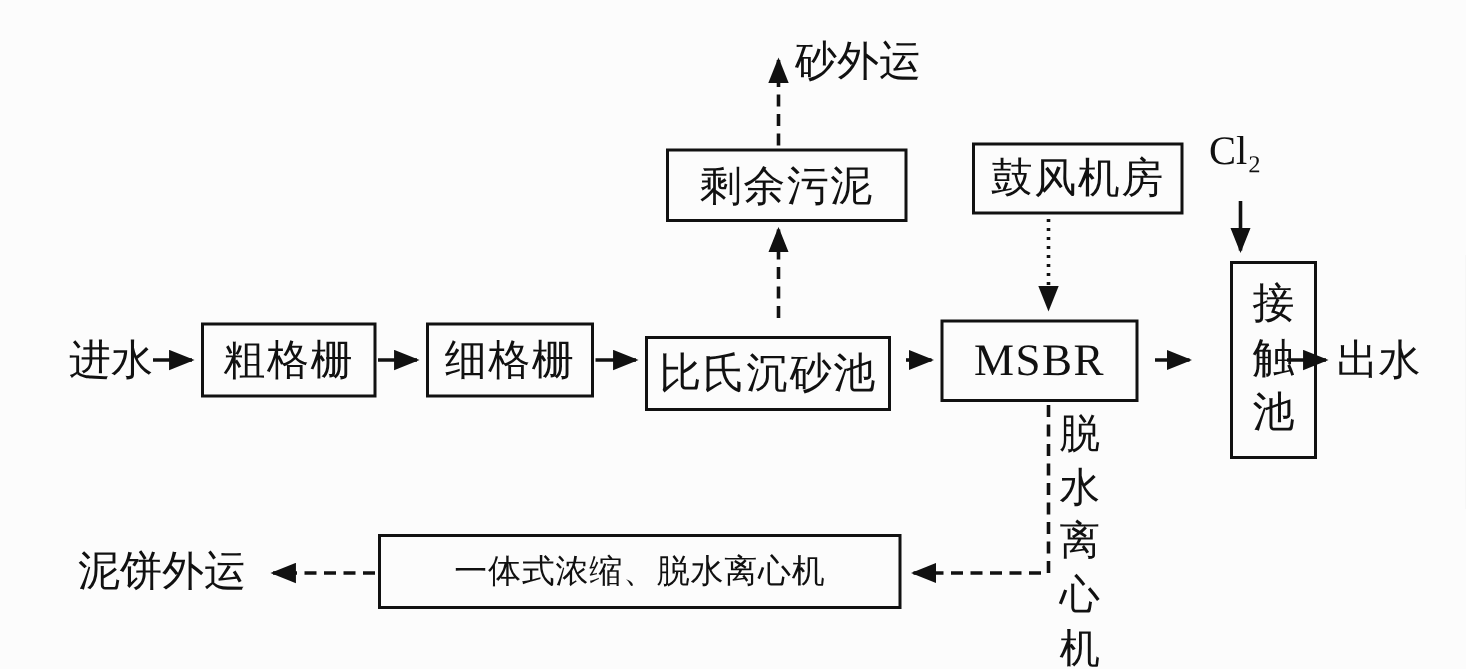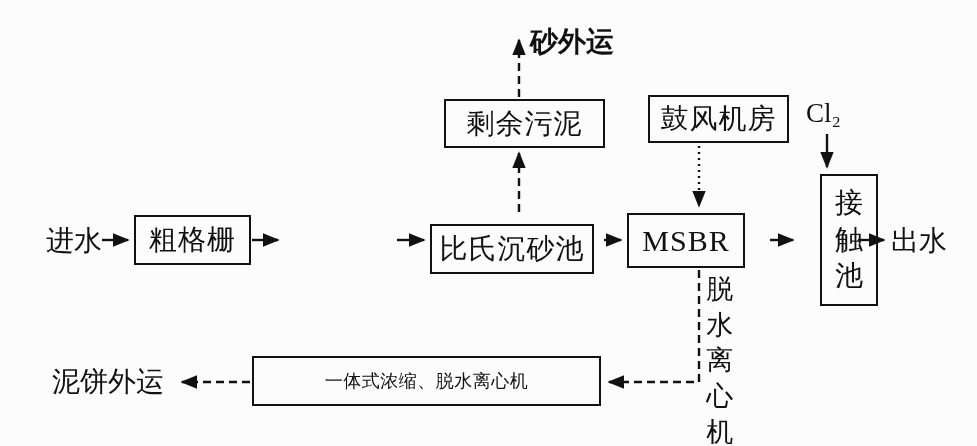--- a/index.html
+++ b/index.html
@@ -57,21 +57,21 @@
     word-break: break-all;
     text-align: center;
     font-size: 27px;
   }
   .msbr-text {
     font-size: 30px;
     letter-spacing: 1px;
   }
   .centrifuge-text {
     letter-spacing: 0.5px;
-    font-size: 18px;
+    font-size: 22px;
   }
   .cl2 {
     font-size: 27px;
   }
 </style>
 </head>
 <body>
 
 <div class="canvas">
 
@@ -97,31 +97,32 @@
 
     <line x1="827" y1="134" x2="827" y2="167" stroke="#111111" stroke-width="2.4" marker-end="url(#arr)"></line>
 
     <path d="M 699 270 L 699 382 L 609 382" fill="none" stroke="#111111" stroke-width="2.4" stroke-dasharray="8 5" marker-end="url(#arr)"></path>
 
     <line x1="250" y1="382" x2="182" y2="382" stroke="#111111" stroke-width="2.4" stroke-dasharray="8 5" marker-end="url(#arr)"></line>
   </svg>
 
   <div class="label" style="left:46px; top:226px;">进水</div>
   <div class="label" style="left:891px; top:226px;text-align:center;">出水</div>
-  <div class="label" style="left:530px; top:27px;font-weight:bold;">砂外运</div>
-  <div class="label cl2" style="left:806px; top:99px;">Cl₂</div>
+  <div class="label" style="left:530px; top:27px;">砂外运</div>
+  <div class="label cl2" style="left:806px; top:86px;">Cl₂</div>
   <div class="label vlabel" style="left:705px; top:272px;">脱水离心机</div>
   <div class="label" style="left:52px; top:367px;">泥饼外运</div>
 
   <div class="box" style="left:134px; top:215px; width:117px; height:50px;">粗格栅</div>
 
+  <div class="box" style="left:284px; top:215px; width:112px; height:50px;">细格栅</div>
 
   <div class="box" style="left:430px; top:224px; width:164px; height:50px;">比氏沉砂池</div>
 
-  <div class="box" style="left:627px; top:213px; width:118px; height:55px;">
+  <div class="box" style="left:627px; top:213px; width:132px; height:55px;">
     <span class="msbr-text">MSBR</span>
   </div>
 
   <div class="box" style="left:820px; top:174px; width:58px; height:132px;">
     <span class="vstack">接触池</span>
   </div>
 
   <div class="box" style="left:444px; top:99px; width:161px; height:49px;">剩余污泥</div>
 
   <div class="box" style="left:648px; top:95px; width:141px; height:48px;">鼓风机房</div>

